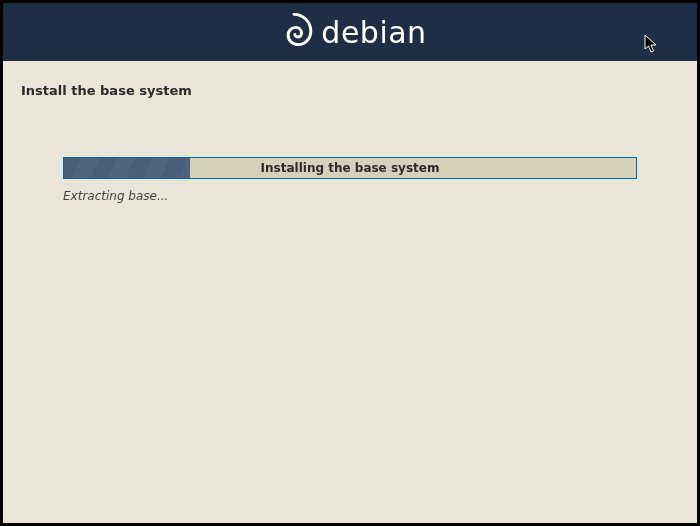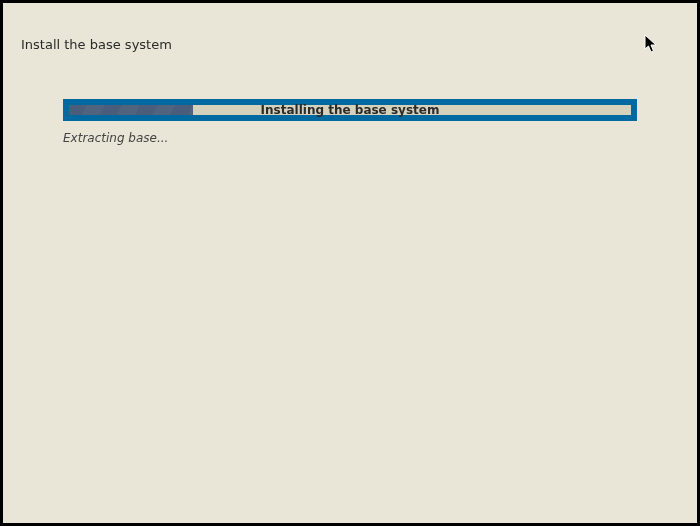--- a/index.html
+++ b/index.html
@@ -38,36 +38,36 @@
       letter-spacing: 0.5px;
       color: #fff;
       font-family: "DejaVu Sans", Arial, sans-serif;
     }
     .content {
       flex: 1;
       position: relative;
     }
     .page-title {
       position: absolute;
-      top: 34px;
+      top: 22px;
       left: 18px;
       font-size: 13px;
-      font-weight: 400;
+      font-weight: 700;
       color: #2b2b2b;
     }
     .progress-wrap {
       position: absolute;
       top: 96px;
       left: 60px;
       right: 60px;
     }
     .progress-bar {
       height: 22px;
       background: #d5d1bb;
-      border: 6px solid #0369a1;
+      border: 1px solid #0369a1;
       position: relative;
       display: flex;
       align-items: center;
       justify-content: center;
     }
     .progress-fill {
       position: absolute;
       top: 0; left: 0; bottom: 0;
       background: #4a5d7a;
       background-image: repeating-linear-gradient(
@@ -93,20 +93,35 @@
       position: absolute;
       top: 34px;
       right: 42px;
       z-index: 10;
     }
   </style>
 </head>
 <body>
 
 <div class="frame">
+  <div class="header">
+    <div class="logo">
+      <svg class="swirl" viewBox="0 0 100 100">
+        <path d="M50 8
+                 C72 8 90 26 90 48
+                 C90 66 76 80 60 80
+                 C46 80 36 70 36 58
+                 C36 47 44 39 54 39
+                 C62 39 68 45 68 52
+                 C68 58 64 62 59 62
+                 C55 62 52 59 52 56" fill="none" stroke="#ffffff" stroke-width="7" stroke-linecap="round"></path>
+      </svg>
+      <span class="brand">debian</span>
+    </div>
+  </div>
 
   <div class="content">
     <div class="page-title">Install the base system</div>
 
     <div class="progress-wrap">
       <div class="progress-bar">
         <div class="progress-fill" style="width:22%"></div>
         <span class="progress-label">Installing the base system</span>
       </div>
       <div class="status">Extracting base...</div>

